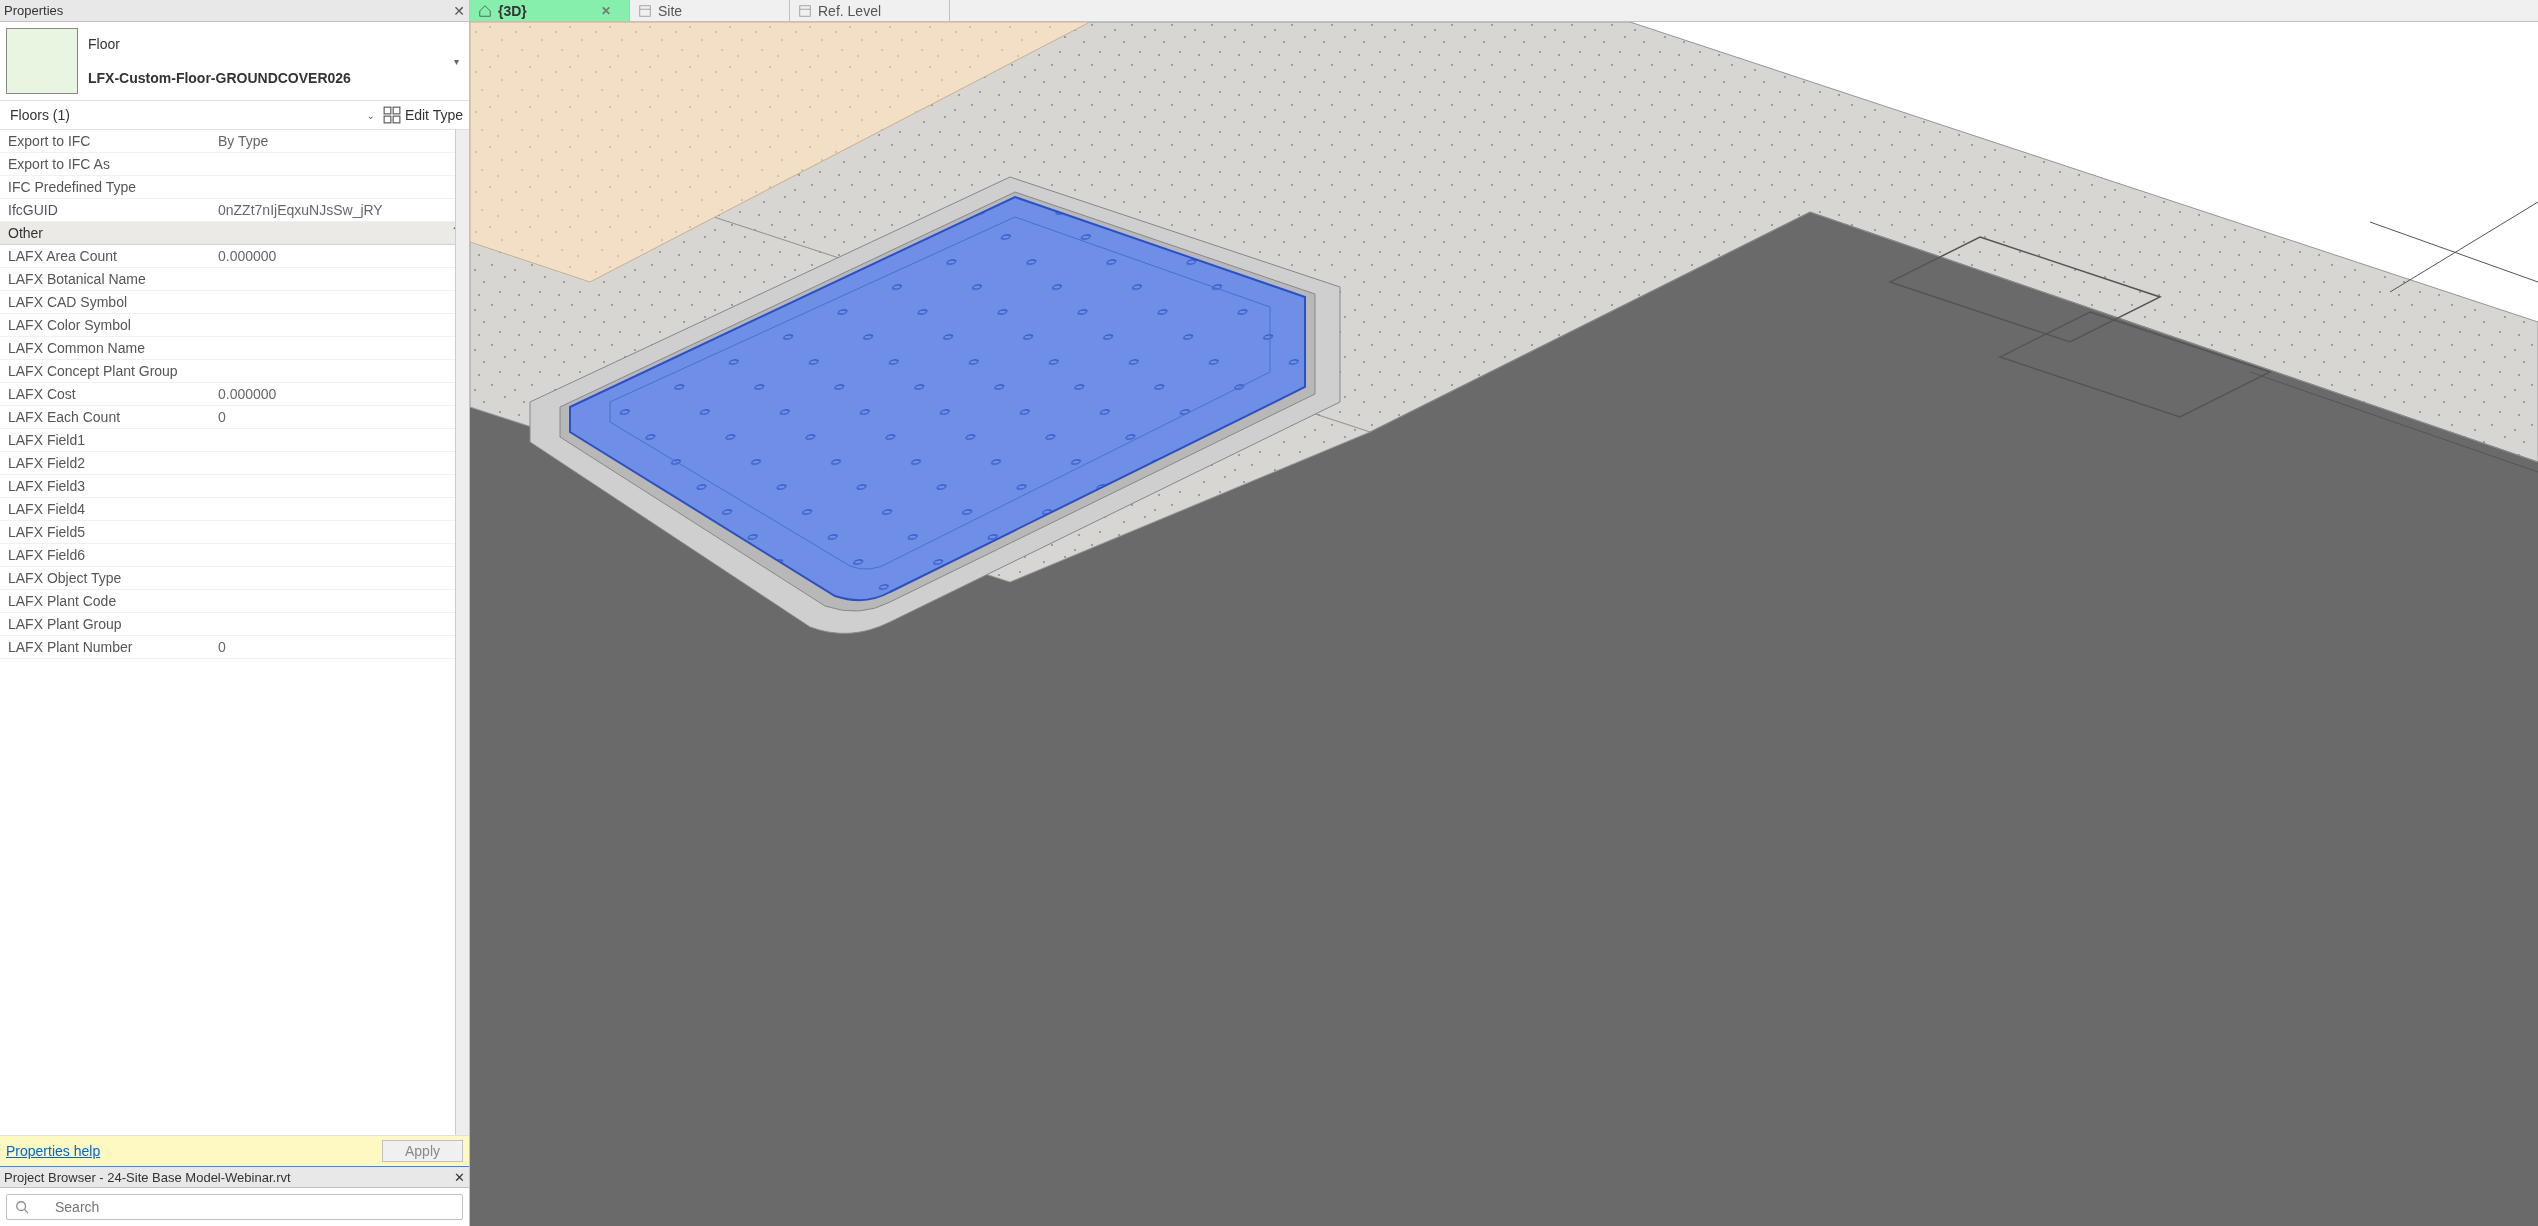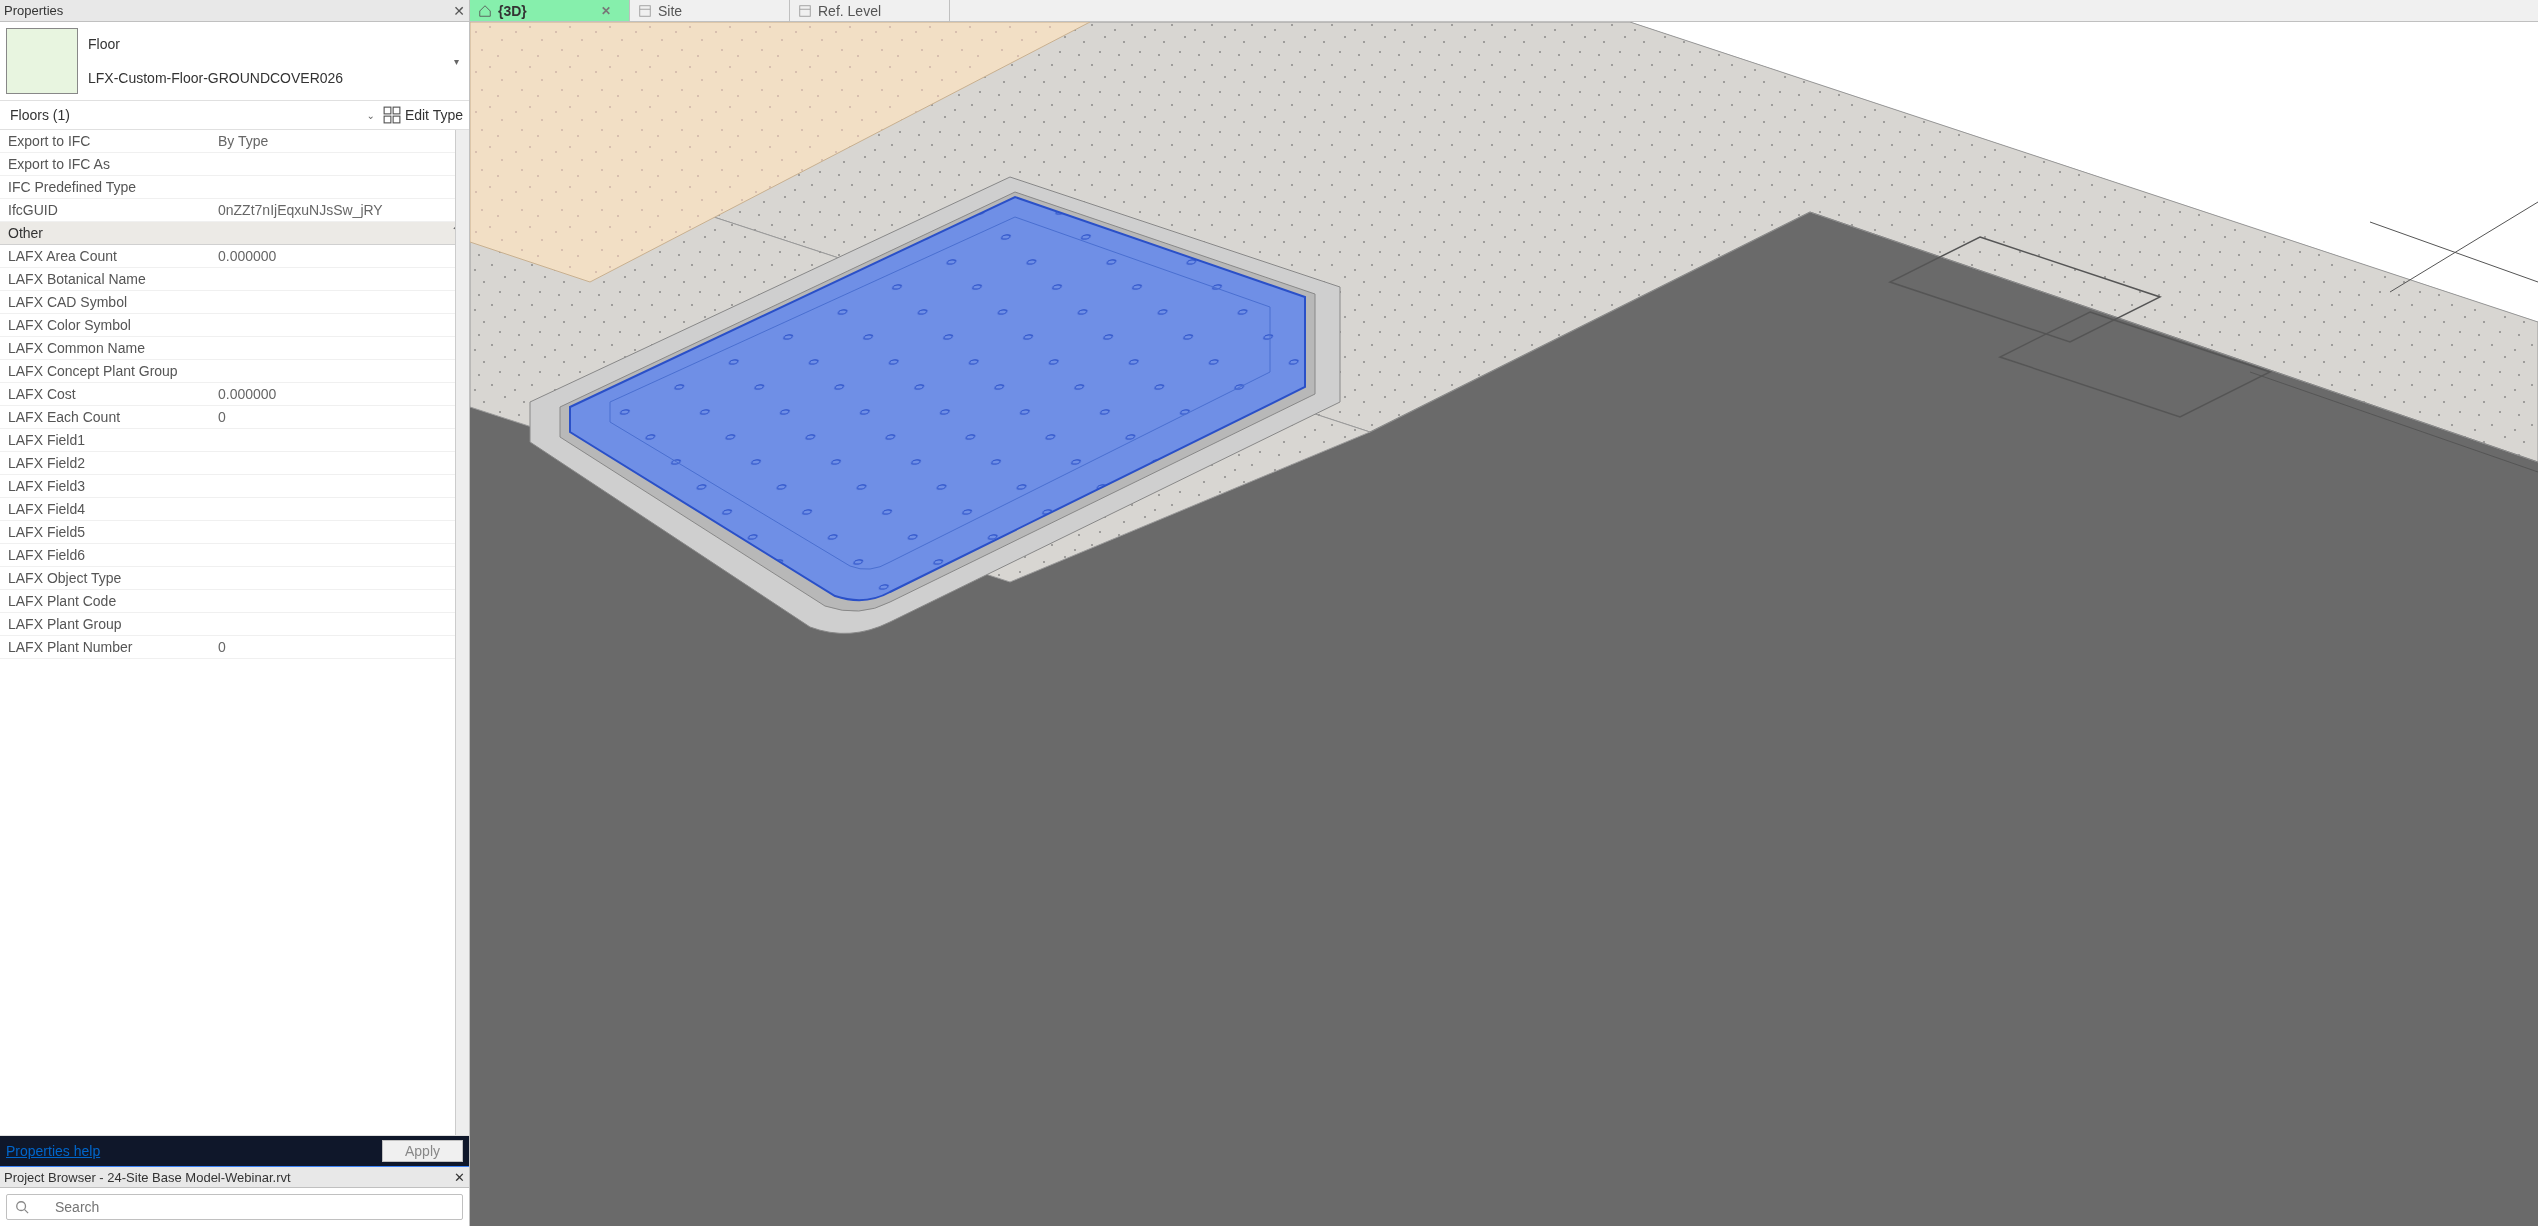--- a/index.html
+++ b/index.html
@@ -8,38 +8,38 @@
 
 .left-col { width: 470px; height: 100%; display: flex; flex-direction: column; border-right: 1px solid #c0c0c0; background: #f5f5f5; }
 
 .panel-header { display: flex; align-items: center; justify-content: space-between; height: 22px; padding: 0 4px; background: #e8e8e8; border-bottom: 1px solid #c0c0c0; font-size: 13px; }
 .panel-header .x-btn { cursor: pointer; font-size: 14px; color: #555; }
 
 .type-selector { display: flex; align-items: center; padding: 6px 6px; background: #fff; border-bottom: 1px solid #e0e0e0; }
 .swatch { width: 72px; height: 66px; border: 1px solid #888; background: #e8f5e0; margin-right: 10px; }
 .type-info { flex: 1; display: flex; flex-direction: column; gap: 18px; }
 .type-info .cat { font-size: 14px; }
-.type-info .name { font-size: 14px; color: #333; }
+.type-info .name { font-size: 14px; color: #333; font-weight: bold; }
 .type-selector .dd { color: #666; font-size: 10px; cursor: pointer; padding: 0 4px; }
 
 .instance-row { display: flex; align-items: center; justify-content: space-between; padding: 4px 6px; background: #fff; border-bottom: 1px solid #e0e0e0; }
 .instance-row .combo { flex: 1; display: flex; align-items: center; justify-content: space-between; border: none; padding: 2px 4px; font-size: 14px; }
 .instance-row .combo span.arrow { color: #666; font-size: 10px; margin-right: 4px; }
 .instance-row .edit-type { display: flex; align-items: center; gap: 4px; cursor: pointer; font-size: 14px; }
 .instance-row .edit-type svg { width: 18px; height: 18px; }
 
 .prop-scroll { flex: 1; overflow-y: auto; background: #fff; position: relative; }
 .prop-table { width: 100%; border-collapse: collapse; table-layout: fixed; }
 .prop-table col.c1 { width: 210px; }
 .prop-table td { padding: 3px 8px; font-size: 14px; color: #555; border-bottom: 1px solid #f0f0f0; height: 22px; }
 .prop-table td.val { color: #666; }
 .group-row td { background: #eceae6; color: #333; font-weight: normal; border-top: 1px solid #d0d0d0; border-bottom: 1px solid #d0d0d0; position: relative; }
 .group-row .chev { position: absolute; right: 8px; top: 2px; font-size: 12px; color: #555; }
 
-.help-row { display: flex; align-items: center; justify-content: space-between; padding: 4px 6px; background: #0f172a; border-top: 1px solid #e0e0e0; }
+.help-row { display: flex; align-items: center; justify-content: space-between; padding: 4px 6px; background: #fef9c3; border-top: 1px solid #e0e0e0; }
 .help-row a { color: #0066cc; text-decoration: underline; font-size: 14px; }
 .help-row button { padding: 2px 22px; font-size: 14px; background: #f0f0f0; border: 1px solid #c0c0c0; color: #888; }
 
 .browser-header { display: flex; align-items: center; justify-content: space-between; height: 22px; padding: 0 4px; background: #e8e8e8; border-top: 1px solid #3b82f6; border-bottom: 1px solid #c0c0c0; font-size: 13px; }
 .search-row { padding: 6px; background: #fff; }
 .search-box { display: flex; align-items: center; gap: 6px; border: 1px solid #c0c0c0; border-radius: 2px; padding: 4px 8px; }
 .search-box input { border: none; outline: none; flex: 1; font-size: 14px; color: #0369a1; background: transparent; margin-left: 20px; }
 .search-box svg { width: 14px; height: 14px; }
 
 .right-col { flex: 1; height: 100%; display: flex; flex-direction: column; background: #fff; }

